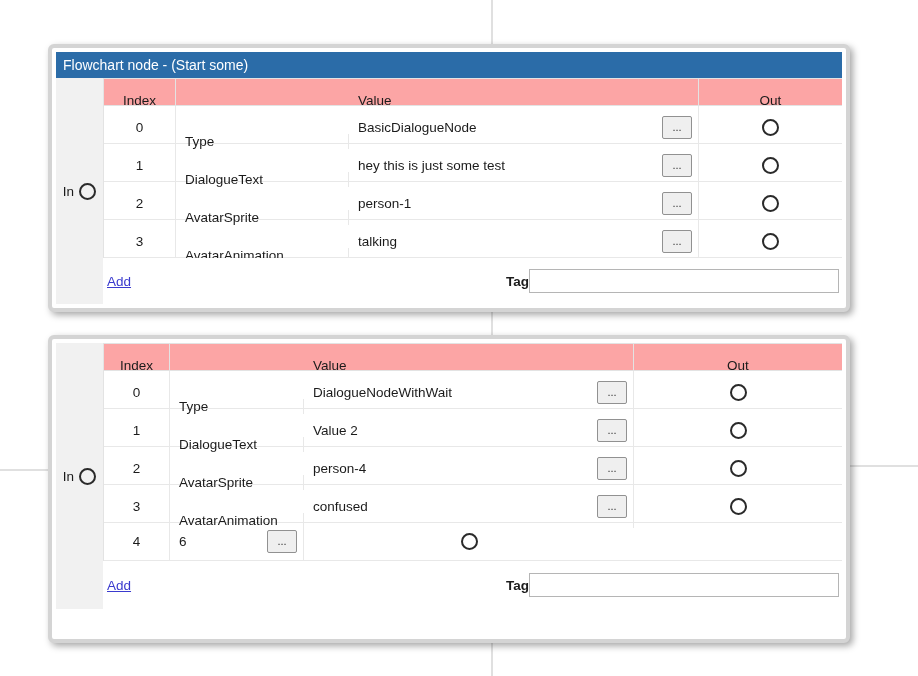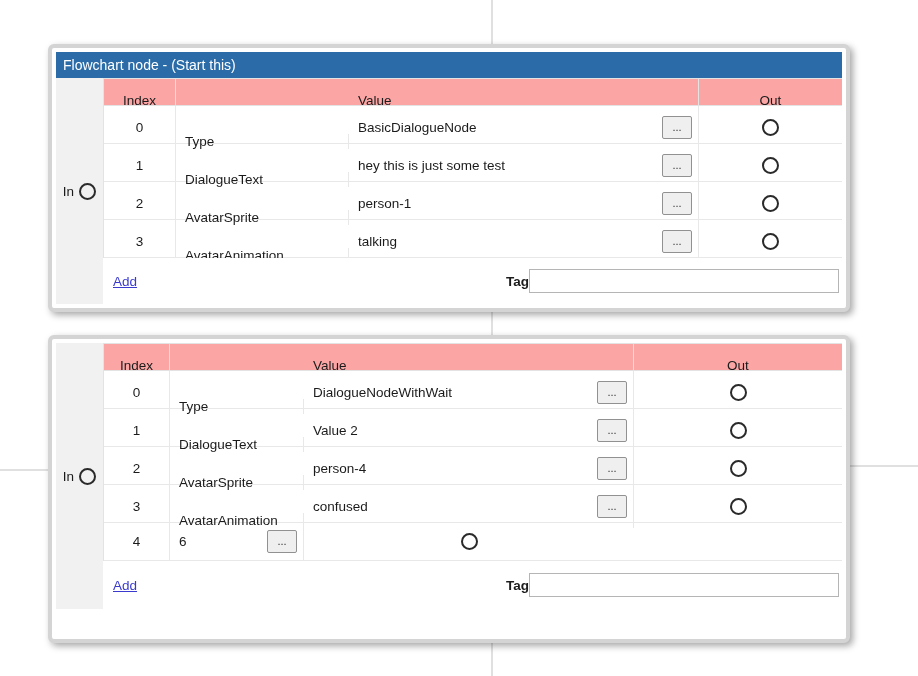--- a/index.html
+++ b/index.html
@@ -82,21 +82,21 @@
     border:2px solid #2a2a2a;
     border-radius:50%;
     background:transparent;
     display:inline-block;
   }
   .c-out .port { background:#ffffff; }
 
   .footer {
     flex:1; background:#ffffff;
     display:flex; align-items:center;
-    padding-left:10px; padding-right:3px;
+    padding-left:4px; padding-right:3px;
     min-height:40px;
   }
   .add-link { font-size:13.5px; text-decoration:underline; cursor:pointer; }
   .spacer { flex:1; }
   .tag-label { font-size:13.5px; margin-right:0;font-weight:bold; }
   .tag-input {
     width:310px; height:24px;
     border:1px solid #b5b5b5;
     background:#ffffff;
     font-family:"Liberation Sans", sans-serif;
@@ -107,21 +107,21 @@
 </head>
 <body>
 
 <div class="bg-line" style="left:491px; top:0;     width:2px;  height:44px;"></div>
 <div class="bg-line" style="left:491px; top:312px; width:2px;  height:23px;"></div>
 <div class="bg-line" style="left:491px; top:643px; width:2px;  height:33px;"></div>
 <div class="bg-line" style="left:0;     top:469px; width:48px; height:2px;"></div>
 <div class="bg-line" style="left:850px; top:465px; width:68px; height:2px;"></div>
 
 <div class="node p1">
-  <div class="titlebar" style="background: rgb(43, 108, 168);">Flowchart node - (Start this)</div>
+  <div class="titlebar" style="background: rgb(43, 108, 168);">Flowchart node - (Start some)</div>
   <div class="content">
     <div class="in-col">
       <span>In</span>
       <span class="port"></span>
     </div>
     <div class="main-col">
       <div class="grid thead">
         <div class="cell c-index">Index</div>
         <div class="cell c-name">Name</div>
         <div class="cell c-value">Value</div>

